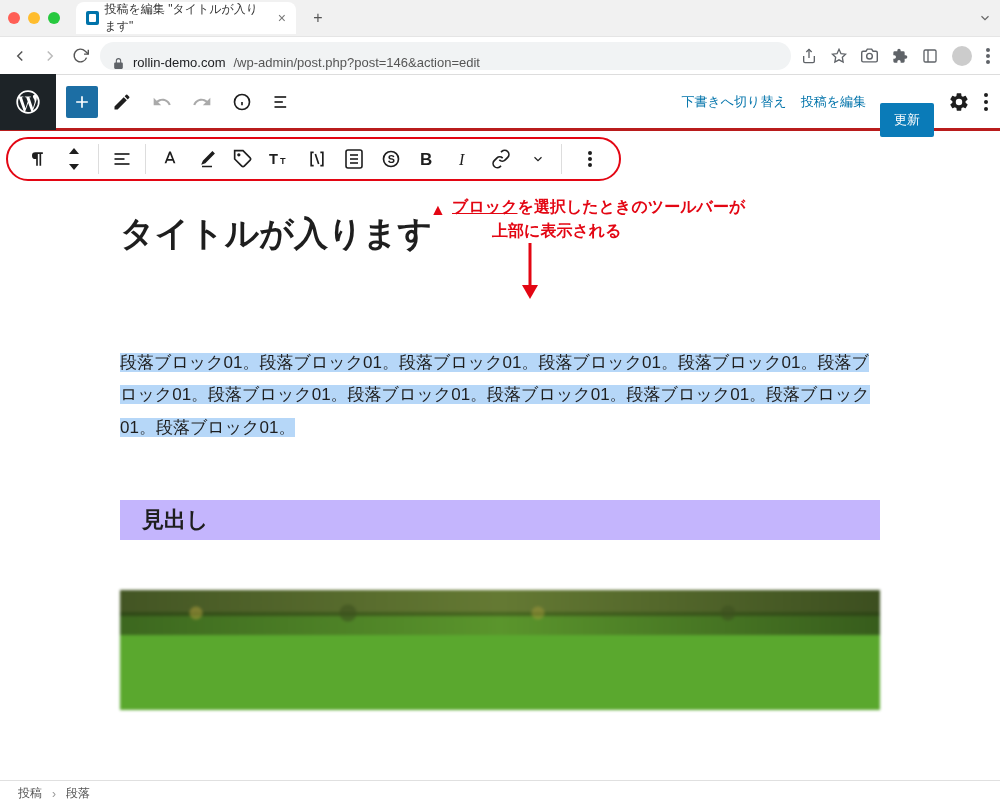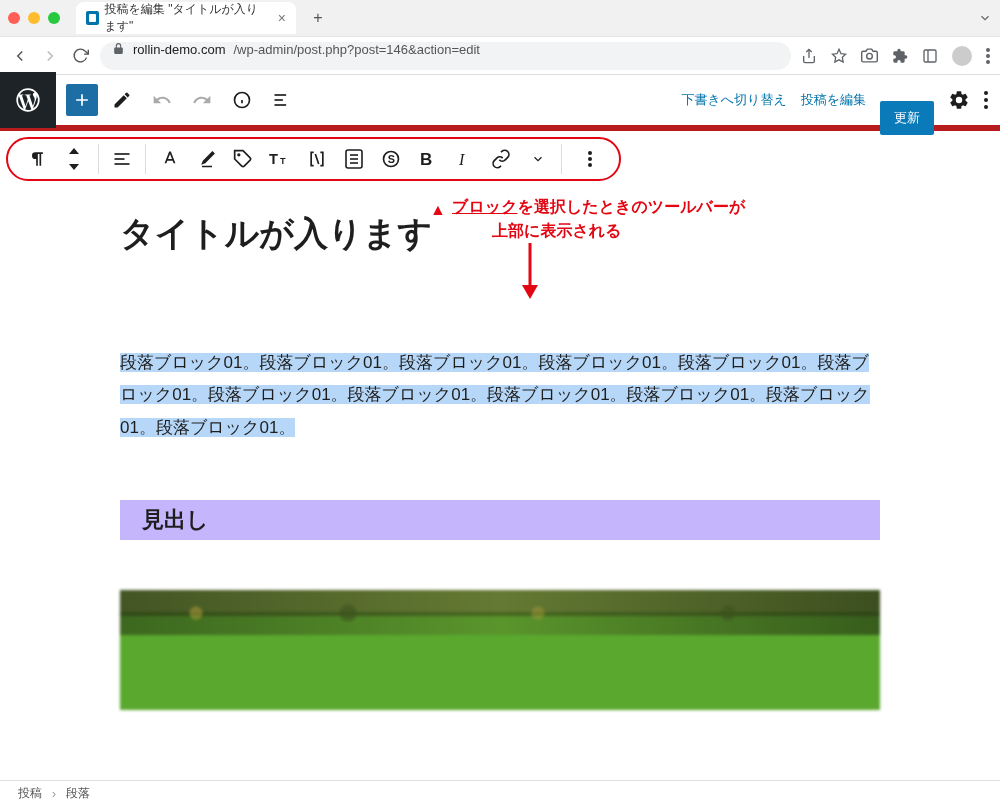--- a/index.html
+++ b/index.html
@@ -16,28 +16,28 @@
   .tab { display: flex; align-items: center; background: #fff; border-radius: 8px 8px 0 0; height: 32px; padding: 0 10px; gap: 6px; font-size: 12px; color: #333; max-width: 220px; }
   .tab .favicon { width: 14px; height: 14px; background: #0073aa; border-radius: 2px; display: inline-block; position: relative; }
   .tab .favicon::after { content: ""; position: absolute; inset: 3px; background: #fff; border-radius: 1px; }
   .tab .close-x { margin-left: 4px; color: #777; font-size: 14px; }
   .new-tab { width: 28px; height: 28px; display: flex; align-items: center; justify-content: center; color: #555; font-size: 16px; }
   .minimize-chevron { margin-left: auto; color: #666; }
 
   .nav-bar { display: flex; align-items: center; height: 38px; padding: 0 10px; gap: 10px; background: #fff; border-top: 1px solid #e5e5e5; }
   .nav-btn { width: 20px; height: 20px; display: flex; align-items: center; justify-content: center; color: #555; }
   .nav-btn.disabled { color: #bbb; }
-  .url-box { flex: 1; display: flex; align-items: flex-start; height: 28px; background: #f1f3f4; border-radius: 14px; padding: 0 12px; gap: 8px; font-size: 13px; color: #555; }
+  .url-box { flex: 1; display: flex; align-items: flex-end; height: 28px; background: #f1f3f4; border-radius: 14px; padding: 0 12px; gap: 8px; font-size: 13px; color: #555; }
   .lock { color: #5f6368; }
   .url-host { color: #202124; }
   .toolbar-icons-right { display: flex; gap: 14px; color: #5f6368; align-items: center; }
   .toolbar-icons-right .avatar-circle { width: 20px; height: 20px; border-radius: 50%; background: #ccc; }
 
   
-  .wp-topbar { display: flex; align-items: center; height: 56px; background: #fff; border-bottom: 6px solid #b91c1c; }
+  .wp-topbar { display: flex; align-items: center; height: 56px; background: #fff; border-bottom: 3px solid #b91c1c; }
   .wp-logo { width: 56px; height: 56px; background: #1d2327; display: flex; align-items: center; justify-content: center; color: #fff; }
   .wp-logo svg { width: 28px; height: 28px; fill: #fff; }
   .editor-tools { display: flex; align-items: center; gap: 8px; padding: 0 10px; }
   .add-block-btn { width: 32px; height: 32px; background: #0073aa; background: #007cba; display: flex; align-items: center; justify-content: center; color: #fff; border-radius: 2px; font-size: 20px; }
   .add-block-btn { background: #2271b1; }
   .add-block-btn { background: #007cba; }
   .tool-btn { width: 32px; height: 32px; display: flex; align-items: center; justify-content: center; color: #1e1e1e; }
   .tool-btn.disabled { color: #aaa; }
   .topbar-right { margin-left: auto; display: flex; align-items: center; gap: 14px; padding-right: 12px; }
   .link-btn { color: #0073aa; font-size: 13px; }

